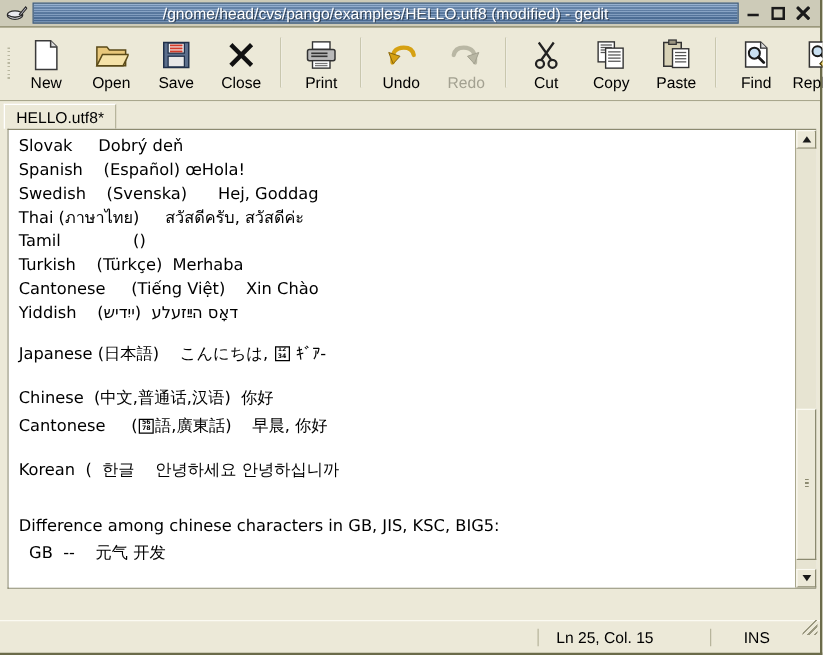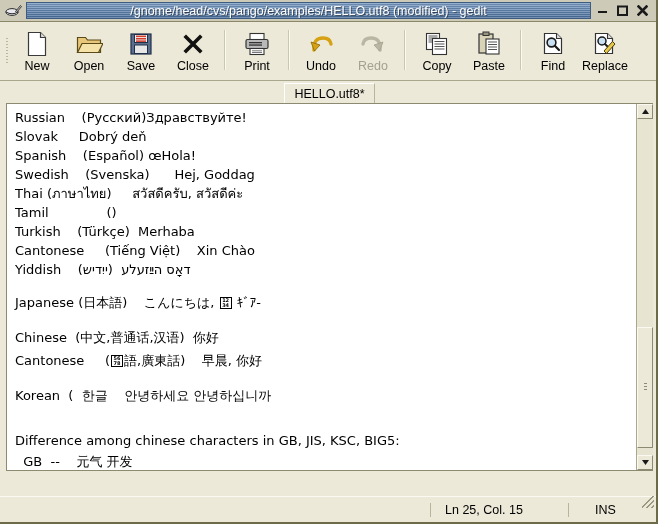--- a/index.html
+++ b/index.html
@@ -89,21 +89,21 @@
   .tb-lbl{font-size:12.5px;color:#000;line-height:14px;}
   .tb-btn.disabled .tb-lbl{color:#a3a191;}
   .tb-sep{
     width:1px;margin:8px 5px 10px 5px;flex:0 0 auto;
     background:#c9c7ae;border-right:1px solid #fbfaf2;
   }
 
   
   .tabstrip{
     height:22px;background:#ece9d8;position:relative;
-    padding-left:3px;display:flex;align-items:flex-end;justify-content:center;
+    padding-left:3px;display:flex;align-items:flex-end;
   }
   .tab{
     height:20px;box-sizing:border-box;
     padding:0 9px;display:flex;align-items:center;
     font-size:12.5px;
     background:#ece9d8;
     border:1px solid #b7b59c;
     border-bottom:none;
     border-top-color:#ffffff;border-left-color:#ffffff;
     cursor:default;
@@ -327,20 +327,30 @@
         <svg width="26" height="28" viewBox="0 0 26 28">
           <path d="M20 20 q1 -12 -9 -12 q-7 0 -8 6" fill="none" stroke="#b9b7a4" stroke-width="3.4" stroke-linecap="round"></path>
           <path d="M23 12 L19.5 21 L14 15 Z" fill="#b9b7a4" stroke="#a3a190" stroke-width="0.8"></path>
         </svg>
       </span>
       <span class="tb-lbl">Redo</span>
     </div>
 
     <div class="tb-sep"></div>
 
+    <div class="tb-btn">
+      <span class="tb-ico">
+        <svg width="26" height="28" viewBox="0 0 26 28">
+          <path d="M7 4 L17 18 M19 4 L9 18" stroke="#222" stroke-width="1.8" fill="none"></path>
+          <circle cx="8" cy="21" r="3.2" fill="none" stroke="#222" stroke-width="1.8"></circle>
+          <circle cx="18" cy="21" r="3.2" fill="none" stroke="#222" stroke-width="1.8"></circle>
+        </svg>
+      </span>
+      <span class="tb-lbl">Cut</span>
+    </div>
 
     <div class="tb-btn">
       <span class="tb-ico">
         <svg width="28" height="28" viewBox="0 0 28 28">
           <rect x="3.5" y="3.5" width="13" height="16" fill="#fff" stroke="#333" stroke-width="1.1"></rect>
           <rect x="5.5" y="5.5" width="9" height="1" fill="#555"></rect>
             <rect x="5.5" y="7.5" width="9" height="1" fill="#555"></rect>
           <rect x="5.5" y="9.5" width="9" height="1" fill="#555"></rect>
             <rect x="5.5" y="11.5" width="9" height="1" fill="#555"></rect>
           <rect x="9.5" y="8.5" width="14" height="16" fill="#fff" stroke="#333" stroke-width="1.1"></rect>
@@ -398,21 +408,20 @@
 
   <div class="tabstrip">
     <div class="tab">
       <span>HELLO.utf8*</span>
     </div>
   </div>
 
   <div class="editor-wrap">
     <div class="textview">
 
-      <div class="line">Russian    (Русский)Здравствуйте!</div>
       <div class="line">Slovak     Dobrý deň</div>
       <div class="line">Spanish    (Español) œHola!</div>
       <div class="line">Swedish    (Svenska)      Hej, Goddag</div>
       <div class="line">Thai (ภาษาไทย)     สวัสดีครับ, สวัสดีค่ะ</div>
       <div class="line">Tamil              ()</div>
       <div class="line">Turkish    (Türkçe)  Merhaba</div>
       <div class="line">Cantonese     (Tiếng Việt)    Xin Chào</div>
       <div class="line">Yiddish    (ייִדיש)  דאָס הײַזעלע</div>
 
       <div class="line blank"></div>

